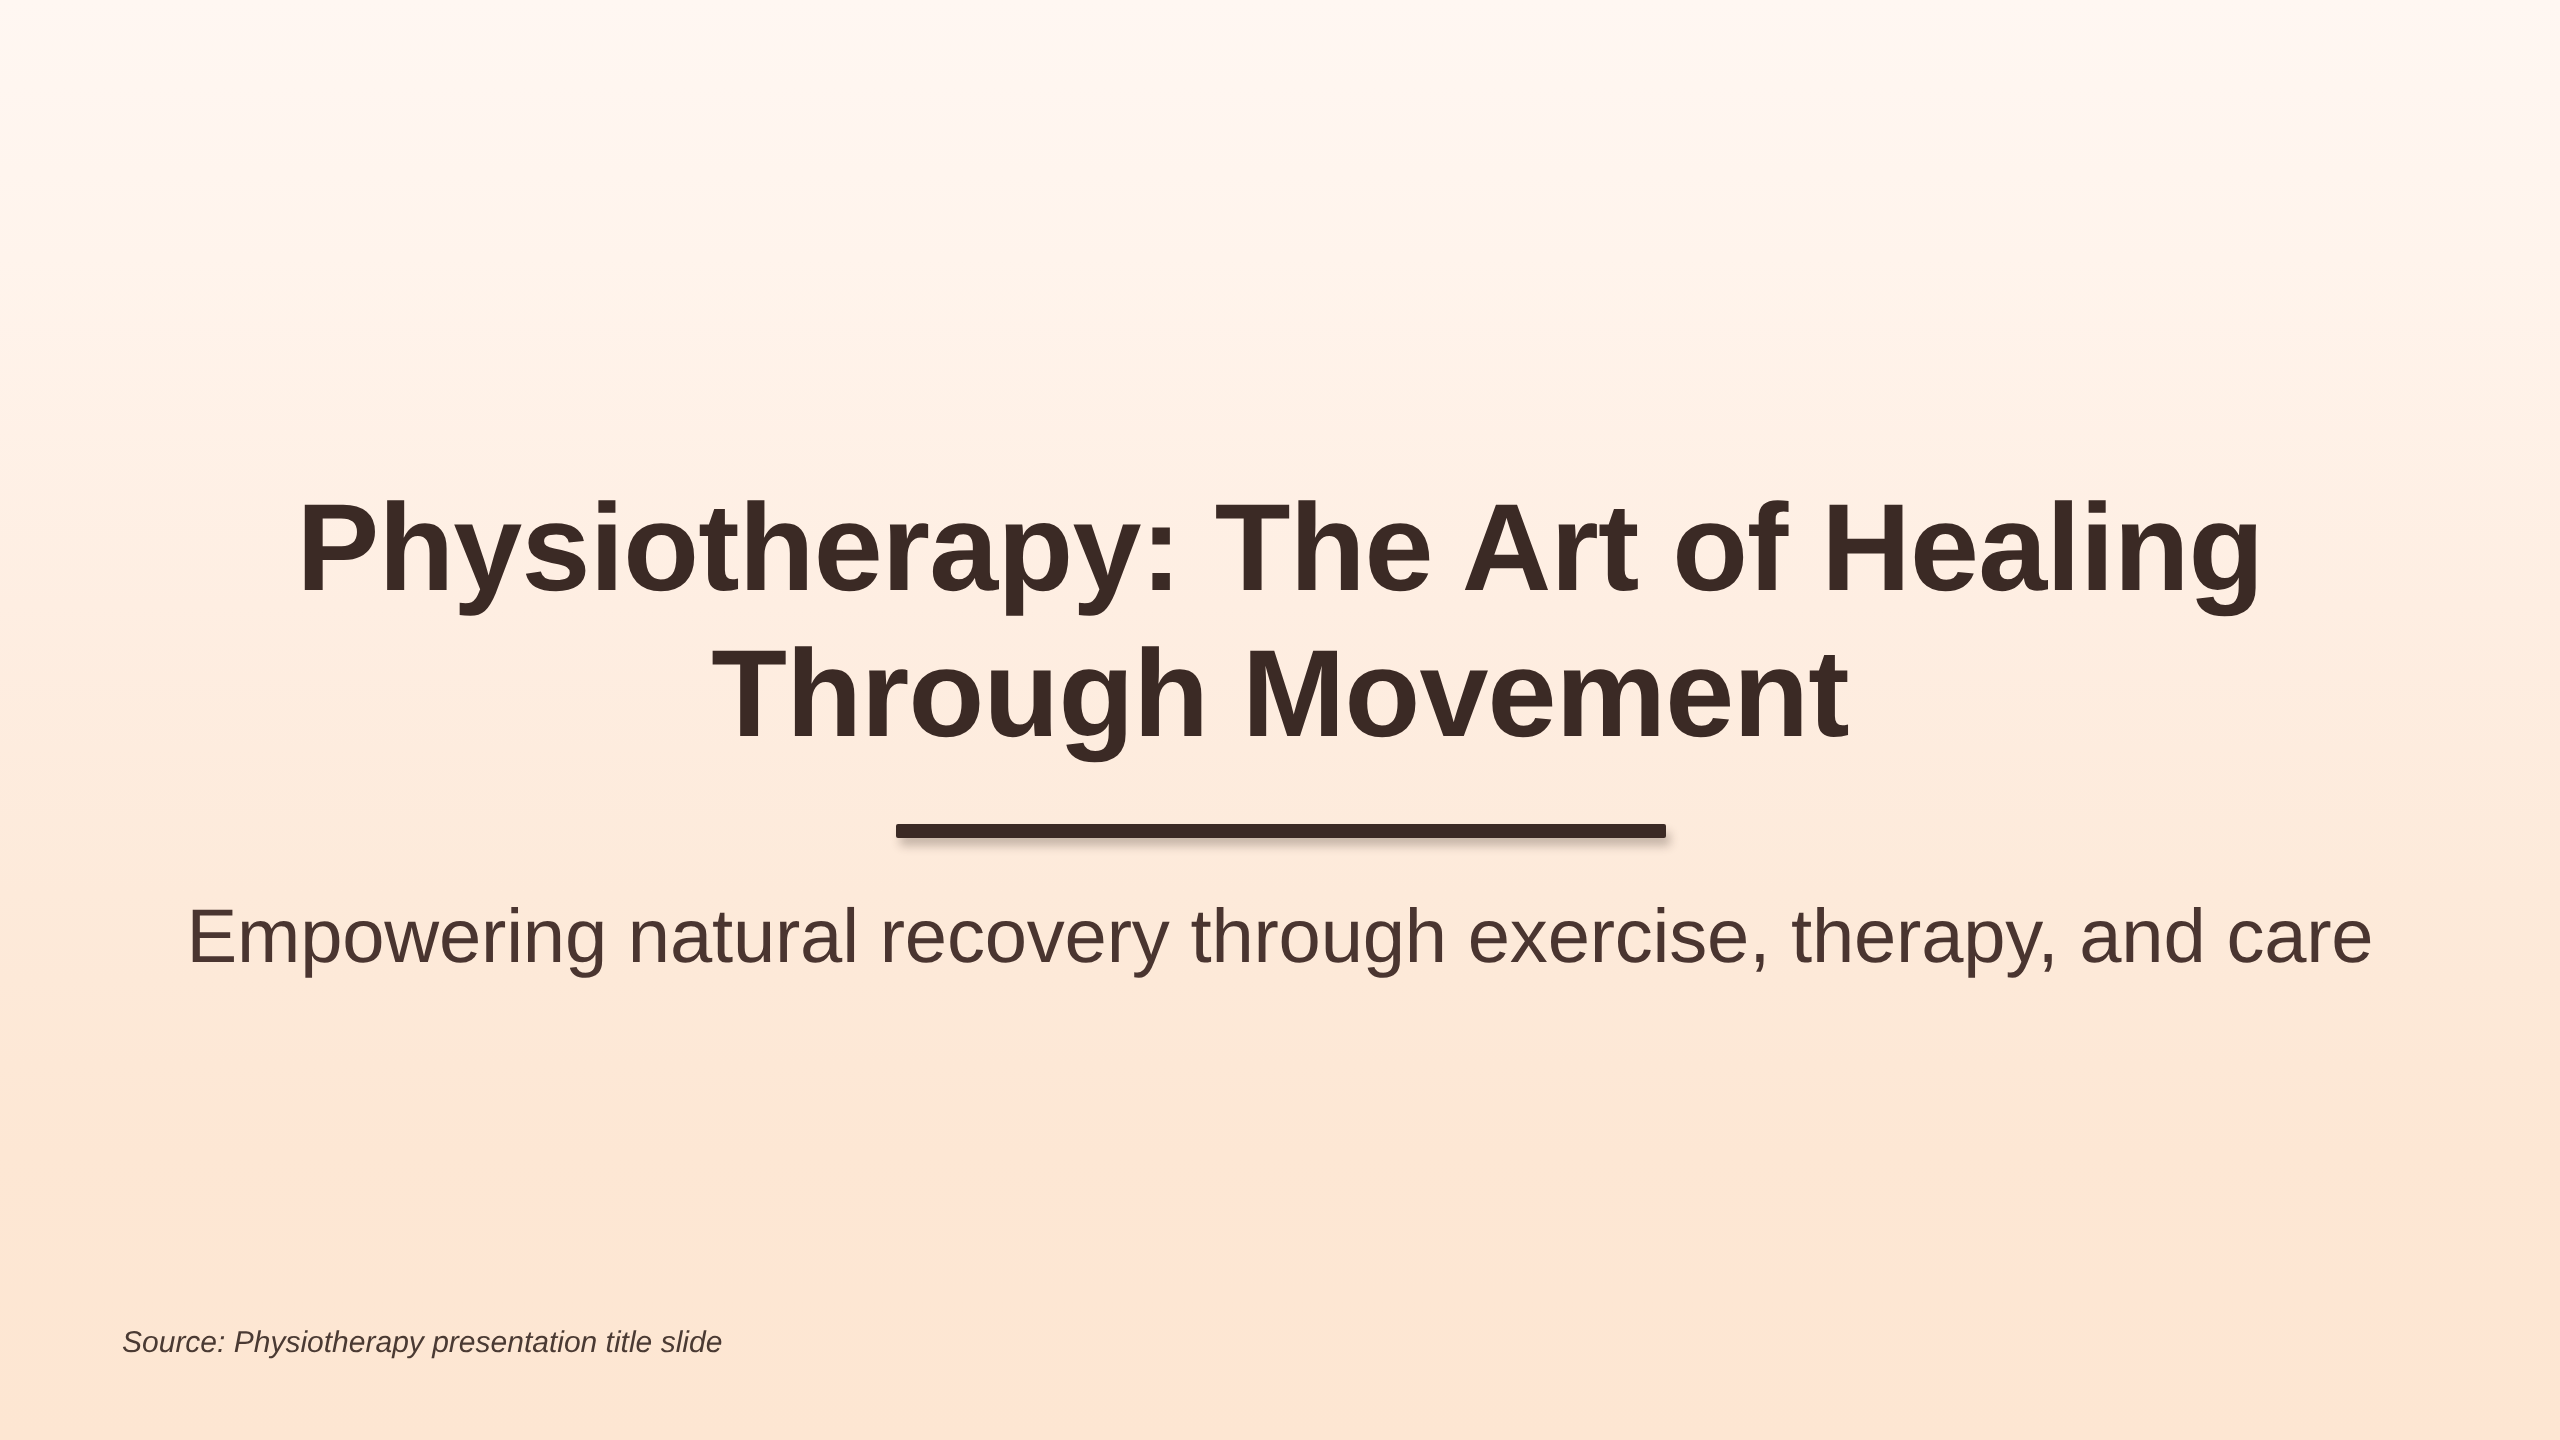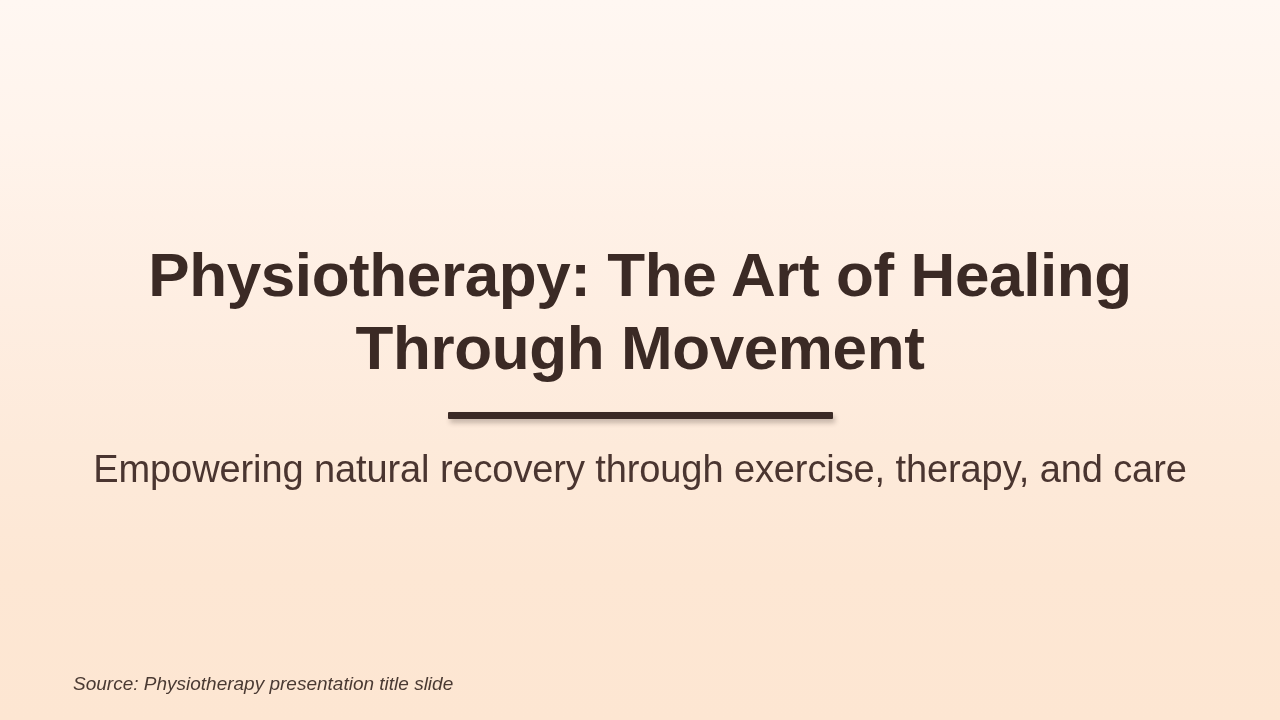--- a/index.html
+++ b/index.html
@@ -103,23 +103,23 @@
   }
 
   
   #source-wrap {
     position: absolute;
     left: 57px;
     top: 656px;
   }
 
   #source-caption {
-    margin: 16px;
+    margin: 4px;
     font-family: "Liberation Sans", sans-serif;
-    font-size: 19px;
+    font-size: 15px;
     font-style: italic;
     font-weight: normal;
     line-height: 24px;
     color: #4A3A33;
     white-space: nowrap;
   }
 </style>
 </head>
 <body>
 

